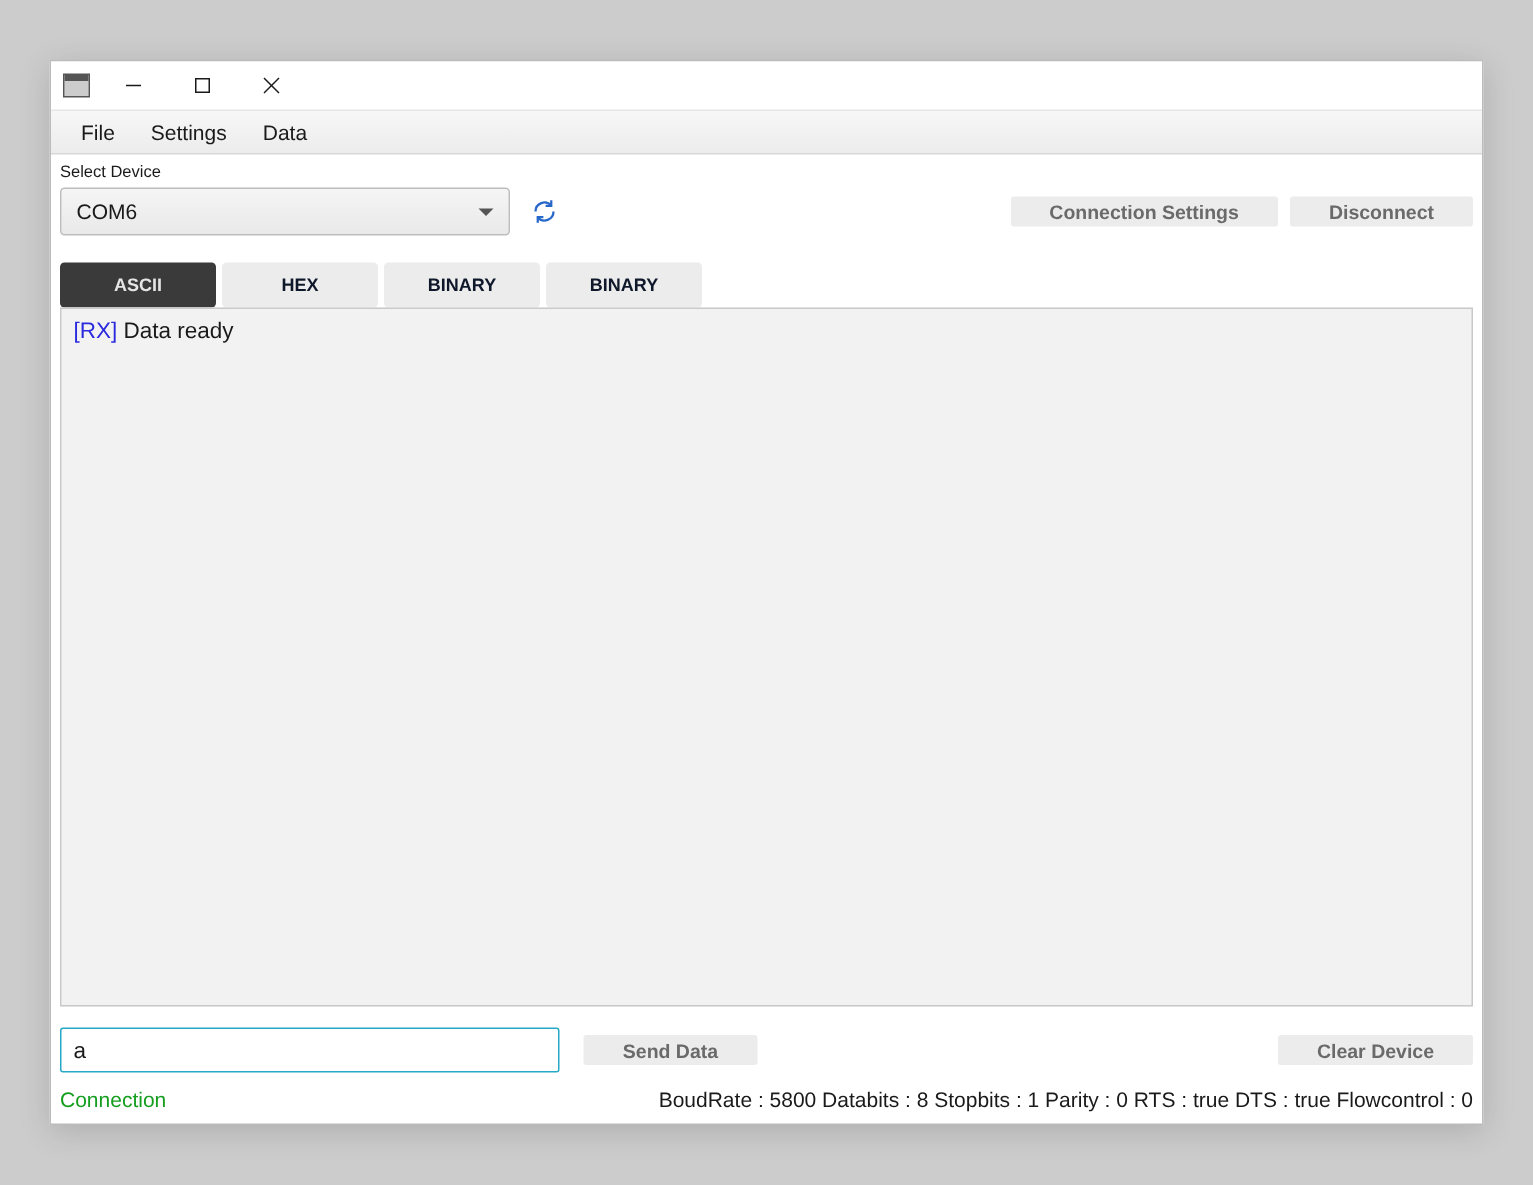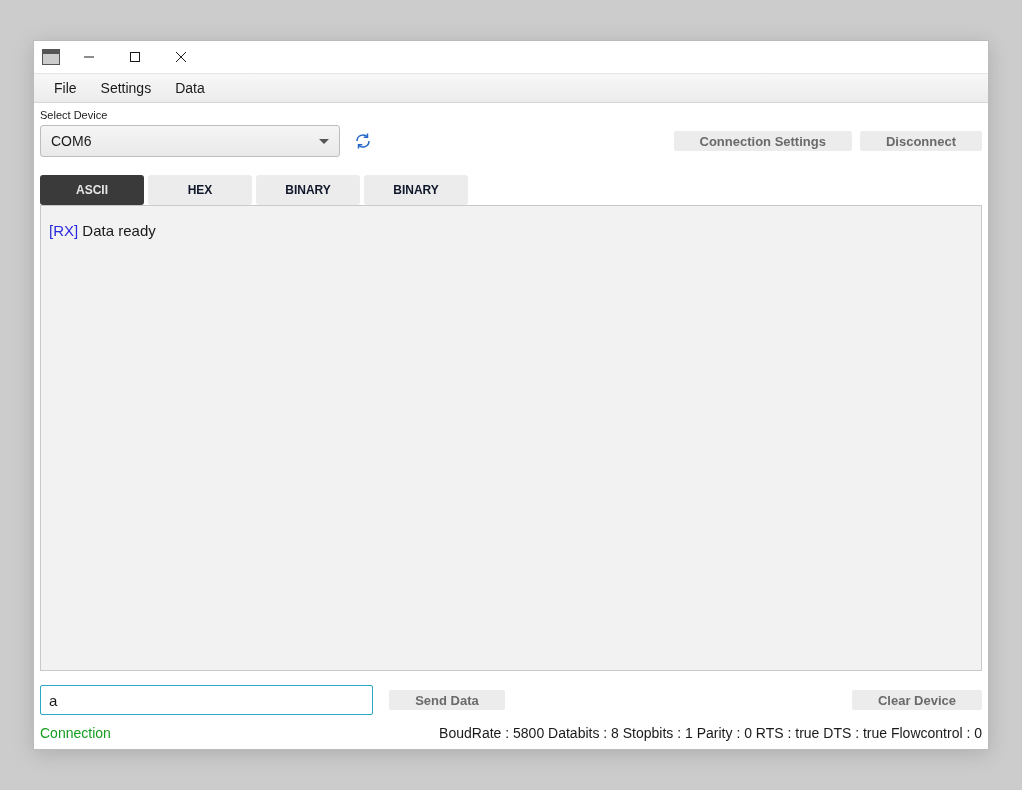--- a/index.html
+++ b/index.html
@@ -161,21 +161,21 @@
 }
 .tab.active {
   background: #3a3a3a;
   color: #e5e5e5;
 }
 .terminal {
   flex: 1;
   border: 1px solid #c9c9c9;
   background: #f2f2f2;
   margin-top: 0;
-  padding: 16px 8px;
+  padding: 6px 8px;
   font-size: 15px;
   color: #1a1a1a;
   overflow: auto;
 }
 .terminal .rx {
   color: #2a2adf;
 }
 .bottom-row {
   display: flex;
   align-items: center;

